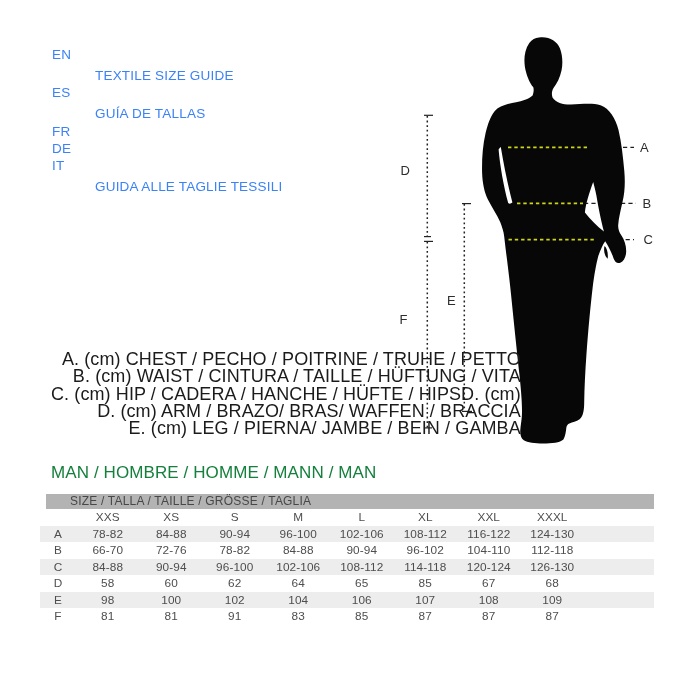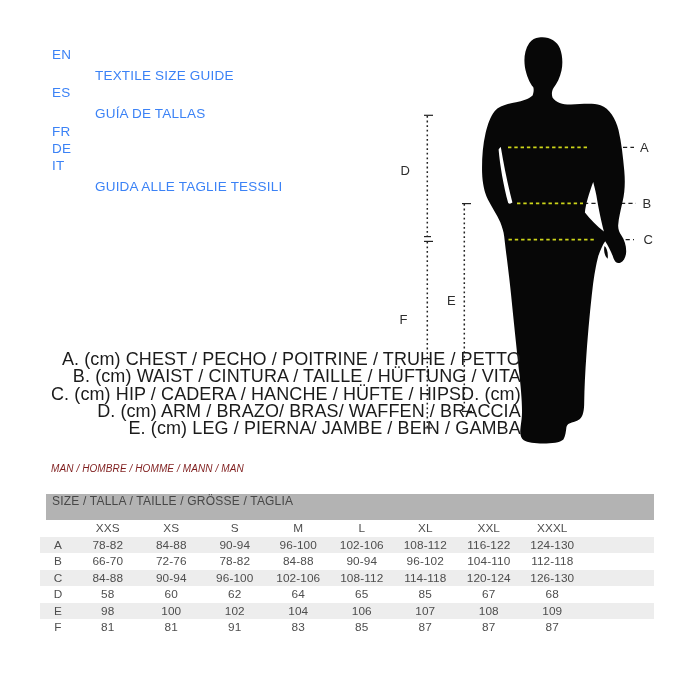--- a/index.html
+++ b/index.html
@@ -8,36 +8,36 @@
 
   
   .lang-block{position:absolute;left:52px;top:46px;color:#3b82f6;}
   .lang-row{display:flex;line-height:17.3px;font-size:13.5px;letter-spacing:.2px;}
   .lang-code{width:43px;flex:0 0 43px;}
   .lang-title{white-space:nowrap;margin-top:21px;}
 
   
   .legend-block{position:absolute;left:51px;top:351px;color:#1b1b1b;}
   .legend-line{line-height:17.3px;font-size:18px;white-space:nowrap;letter-spacing:.1px;text-align:right;}
-  .man-line{position:absolute;left:51px;top:463px;color:#7f1d1d;font-size:10px;
-            letter-spacing:.1px;white-space:nowrap;font-style:italic;}
+  .man-line{position:absolute;left:51px;top:463px;color:#15803d;font-size:17px;
+            letter-spacing:.1px;white-space:nowrap;}
 
   
   .fig{position:absolute;left:380px;top:20px;}
   .man{fill:#070707;stroke:none;}
   .bdash{stroke:#1f1f1f;stroke-width:1.3;stroke-dasharray:4.2 3.2;}
   .ydash{stroke:#cdd51a;stroke-width:1.7;stroke-dasharray:3.4 2.9;}
   .vdot{stroke:#222;stroke-width:1.5;stroke-dasharray:1.8 2.8;}
   .tick{stroke:#222;stroke-width:1.2;}
   .flabel{font-family:"Liberation Sans",sans-serif;font-size:13px;fill:#2d2d2d;}
 
   
   .size-table-wrap{position:absolute;left:40px;top:494px;width:614px;color:#4e4e4e;}
-  .t-header{margin-left:6px;height:26px;background:#b3b3b3;color:#474747;
-            font-size:12px;line-height:15.5px;padding-left:6px;letter-spacing:.2px;}
+  .t-header{margin-left:6px;height:15px;background:#b3b3b3;color:#474747;
+            font-size:12px;line-height:15.5px;padding-left:24px;letter-spacing:.2px;}
   table.sizes{border-collapse:collapse;table-layout:fixed;width:614px;}
   table.sizes td{height:16.5px;padding:0;font-size:11.8px;text-align:center;
                  vertical-align:middle;letter-spacing:.1px;}
   td.rlabel{text-align:left;padding-left:4px;}
   tr.shade td{background:#ededed;}
   tr.cols td{color:#4e4e4e;}
 </style>
 </head>
 <body>
 

